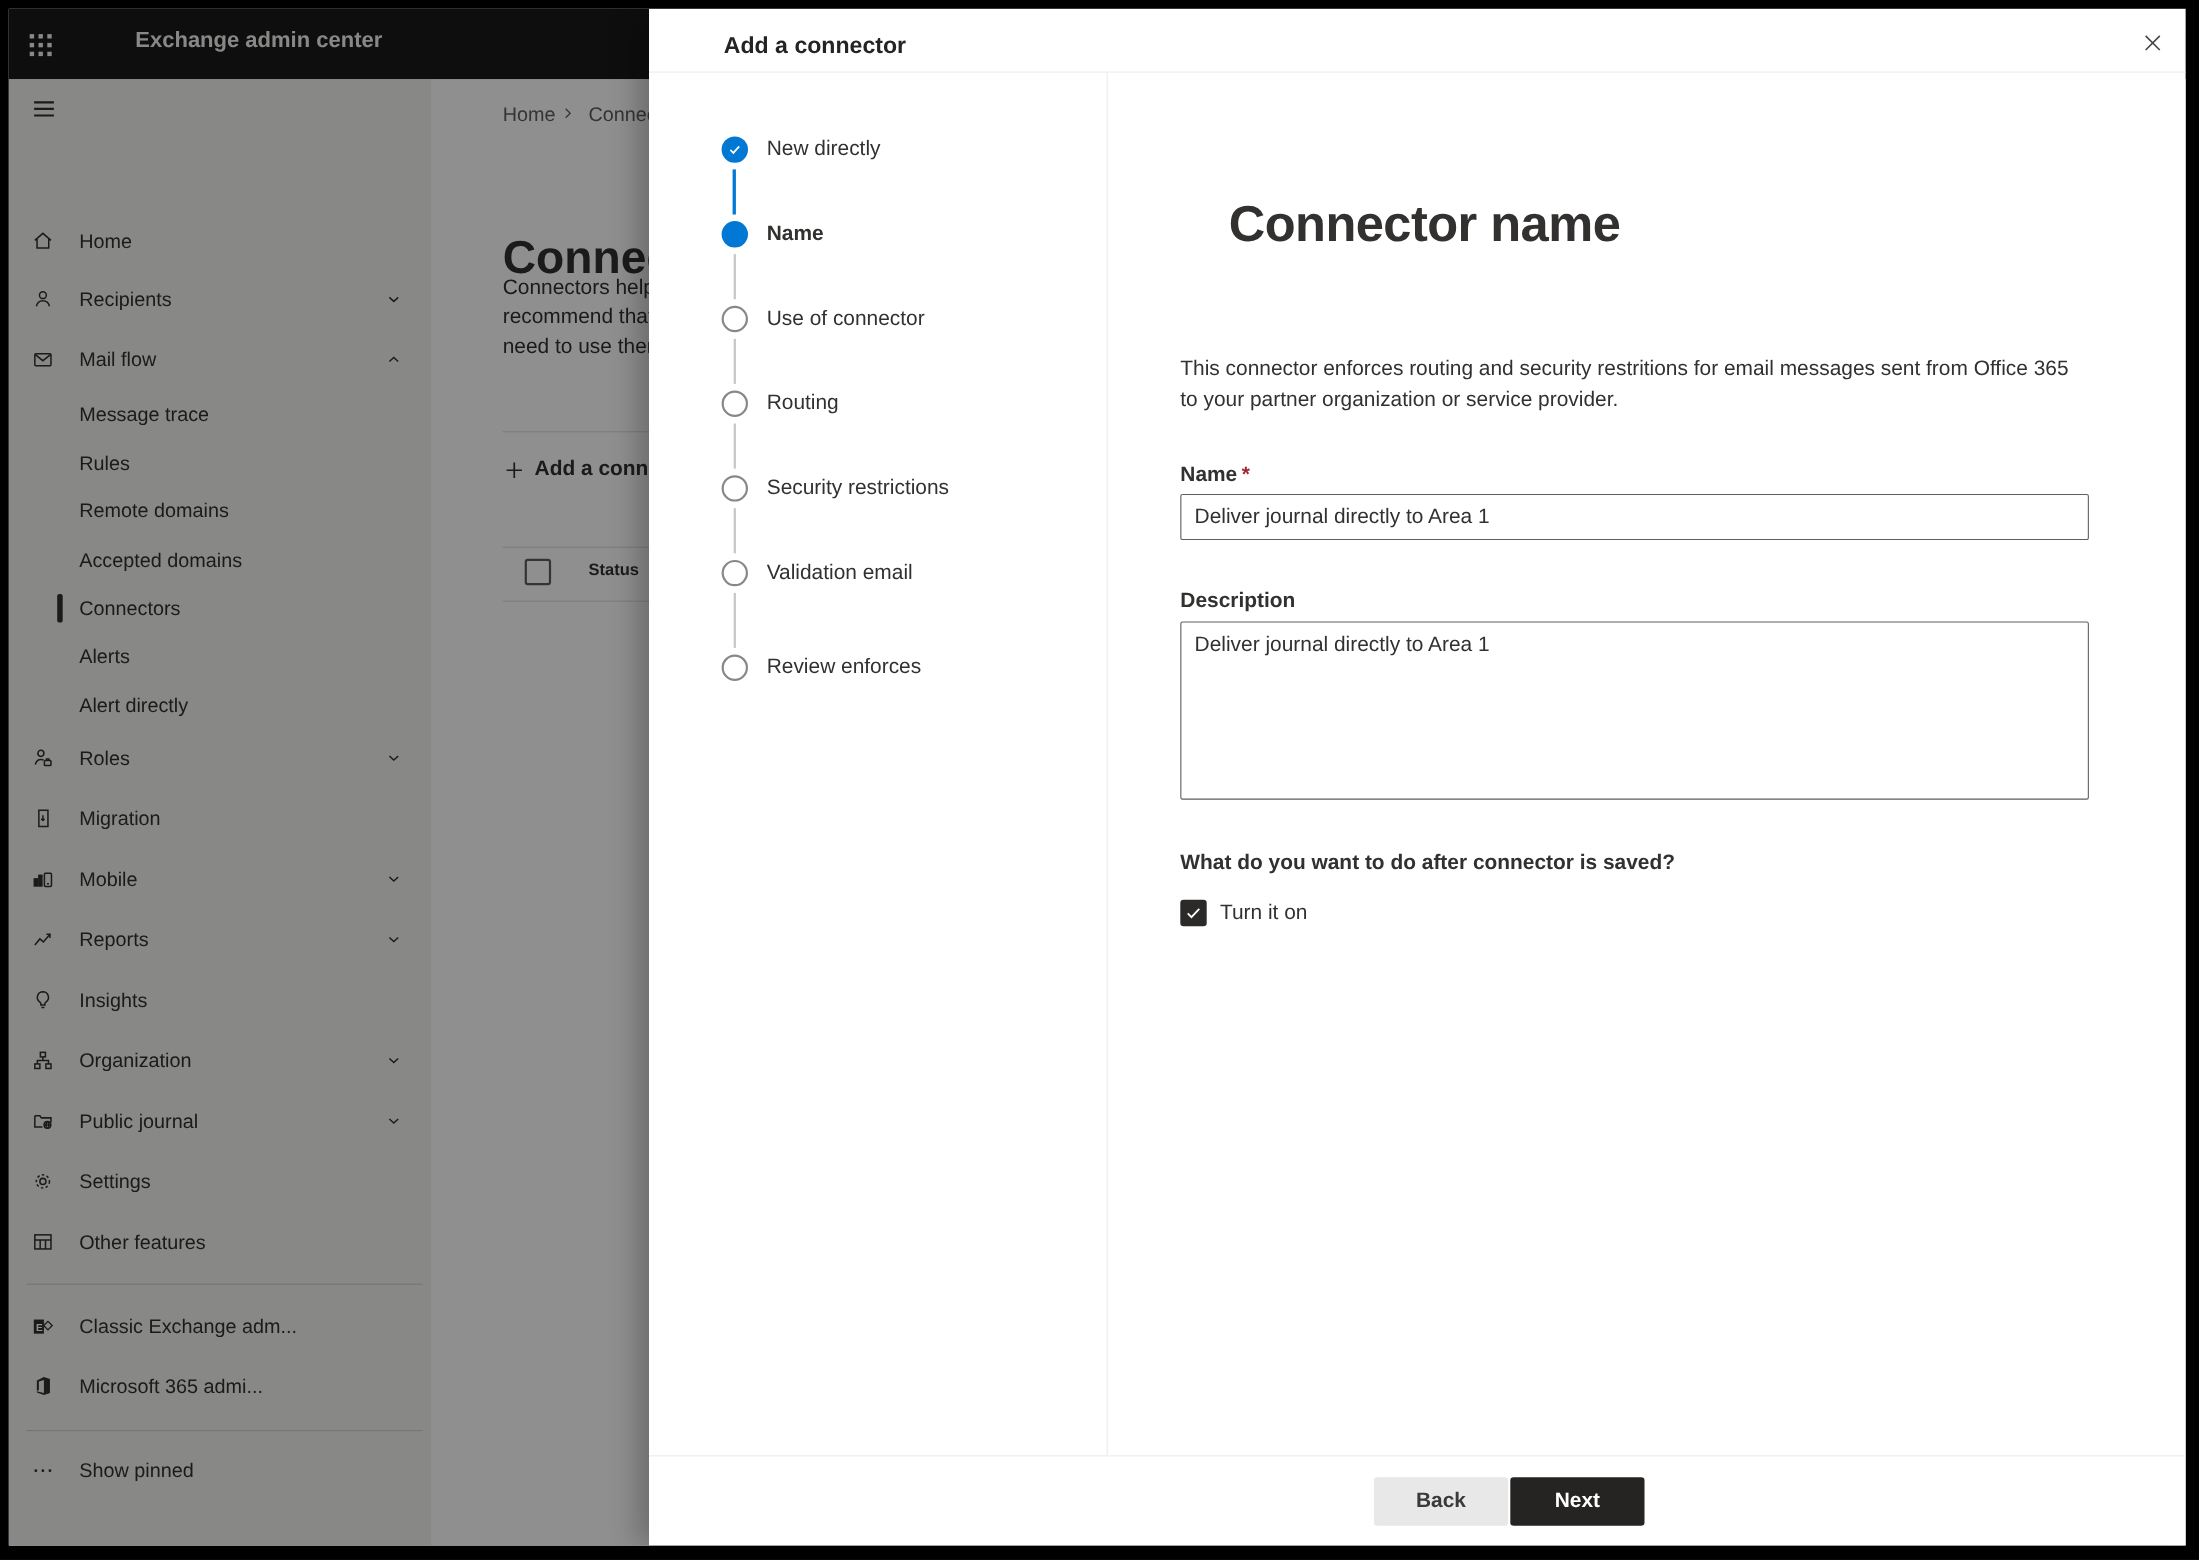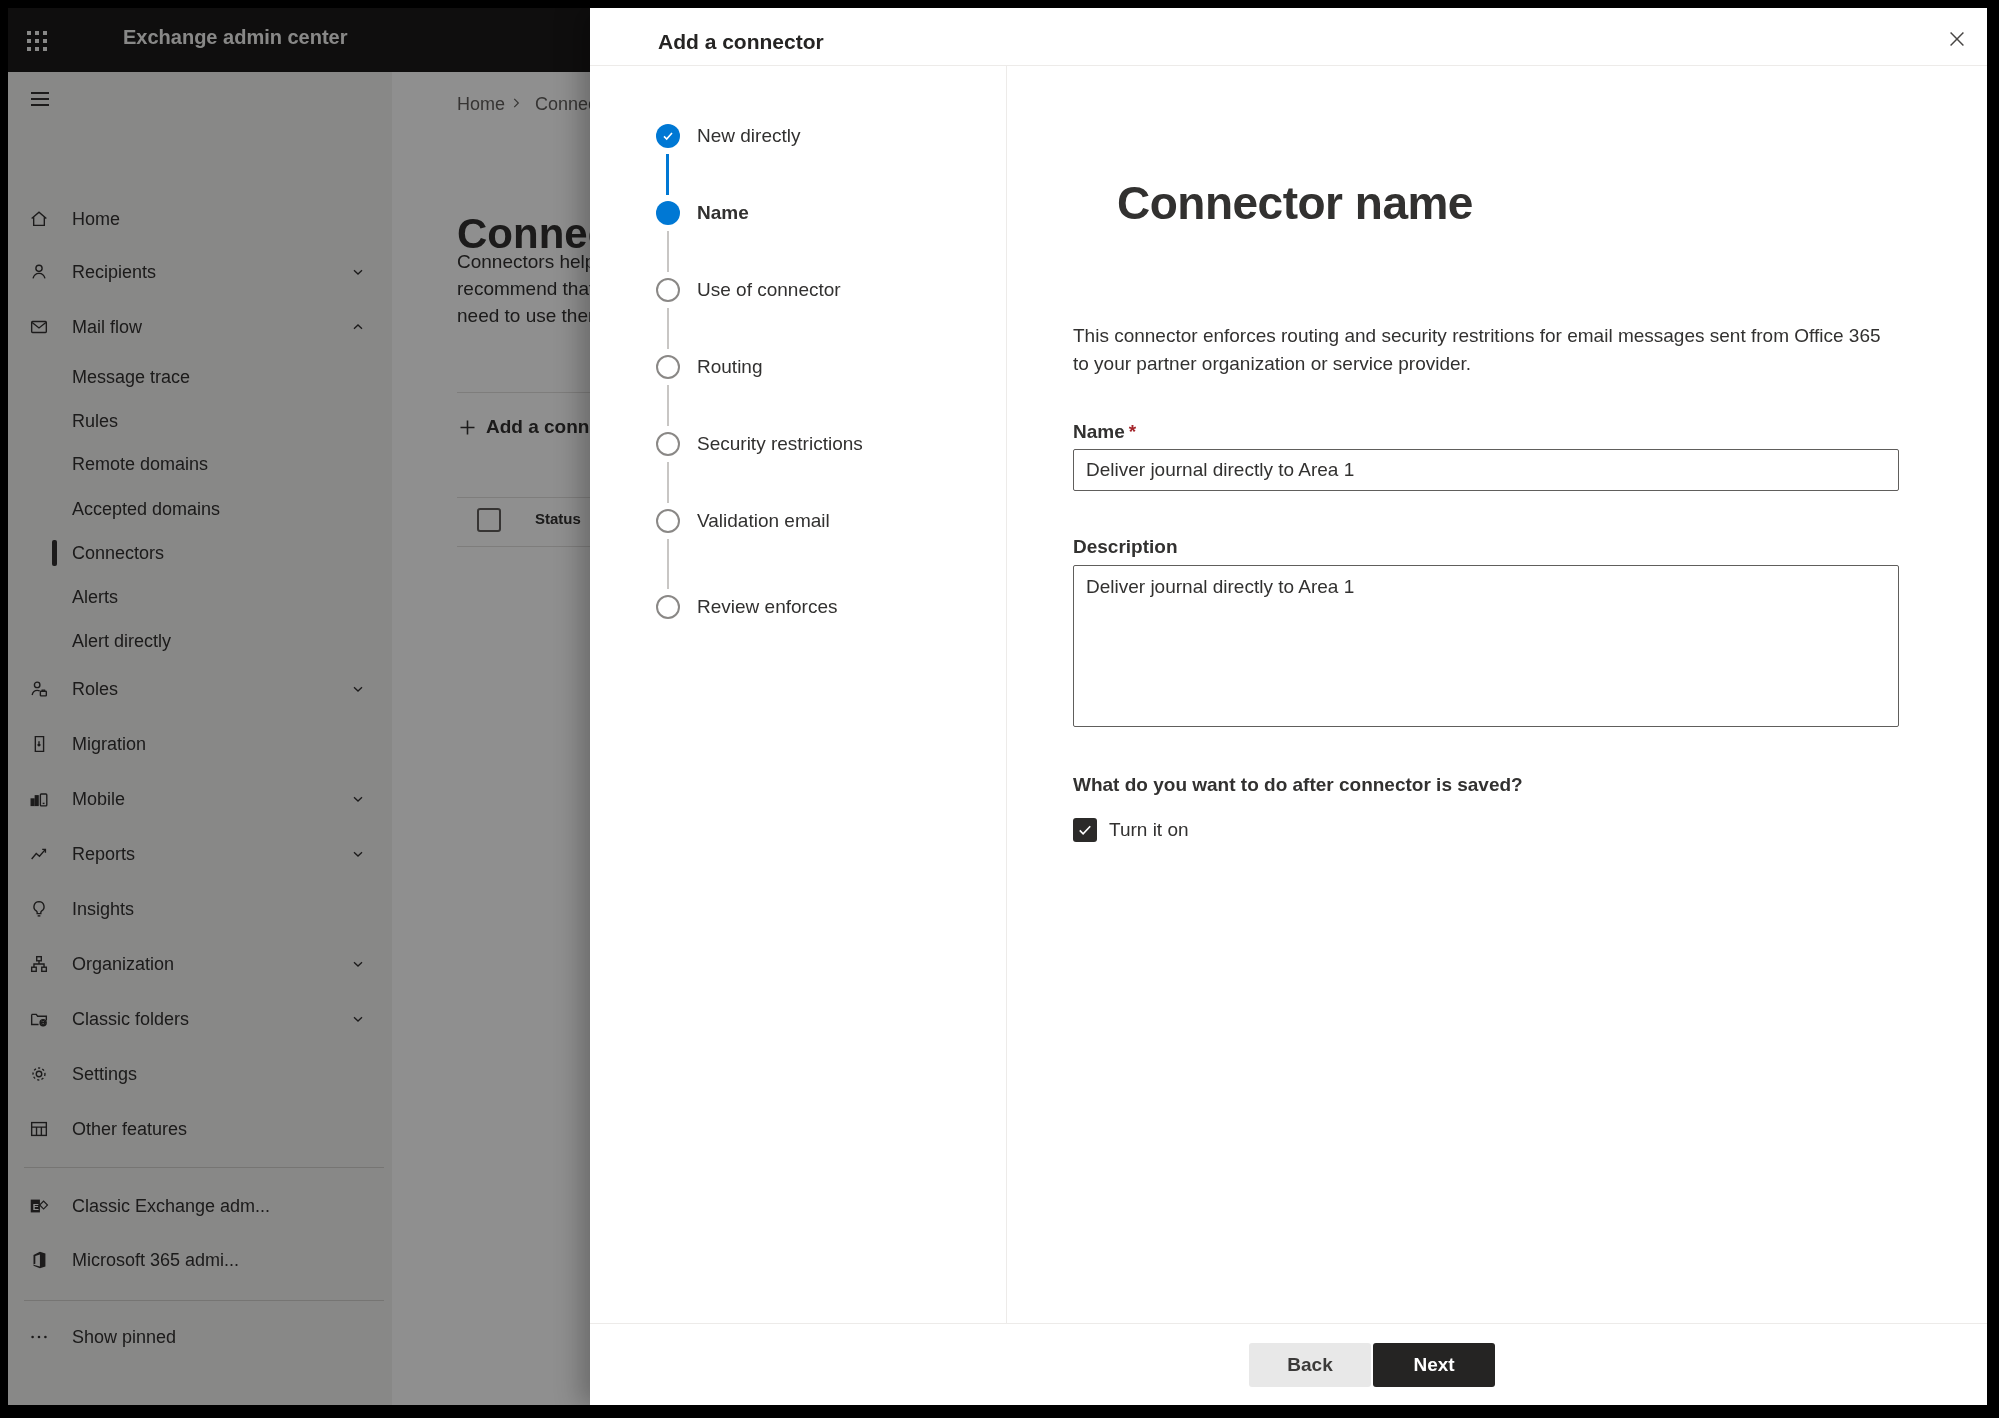--- a/index.html
+++ b/index.html
@@ -248,21 +248,21 @@
           </svg></span>
     </div>
 
     <div class="nav-item" style="top:931px">
       <span class="nav-icon">
         <svg viewBox="0 0 24 24" fill="none" stroke="#323130" stroke-width="1.5">
             <path d="M4 7h5l1.5 2H20v4.5M4 7v11h7.5"></path>
             <circle cx="16.5" cy="16" r="3.3"></circle>
             <path d="M13.2 16h6.6M16.5 12.7c-2 2-2 4.6 0 6.6M16.5 12.7c2 2 2 4.6 0 6.6"></path>
           </svg></span>
-      <span class="nav-label">Classic folders</span>
+      <span class="nav-label">Public journal</span>
       <span class="nav-chevron">
         <svg viewBox="0 0 24 24" fill="none" stroke="#323130" stroke-width="2">
             <path d="M6 9.5 12 15l6-5.5"></path>
           </svg></span>
     </div>
 
     <div class="nav-item" style="top:986px">
       <span class="nav-icon">
         <svg viewBox="0 0 24 24" fill="none" stroke="#323130" stroke-width="1.5">
             <circle cx="12" cy="12" r="3"></circle>

